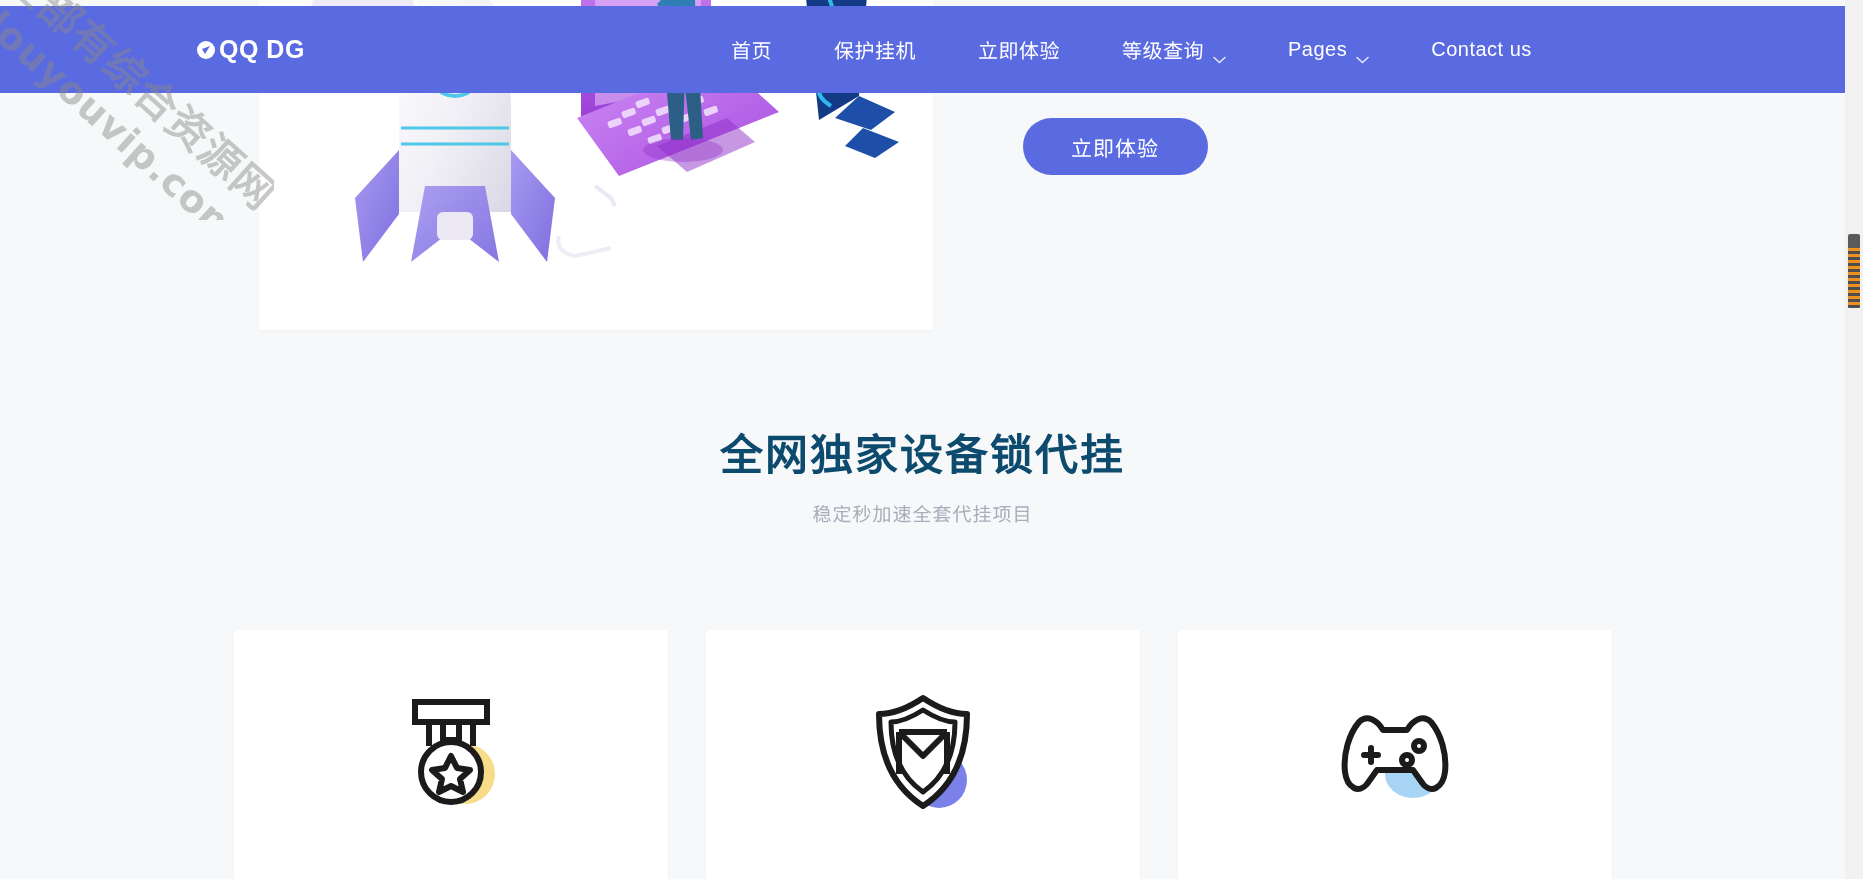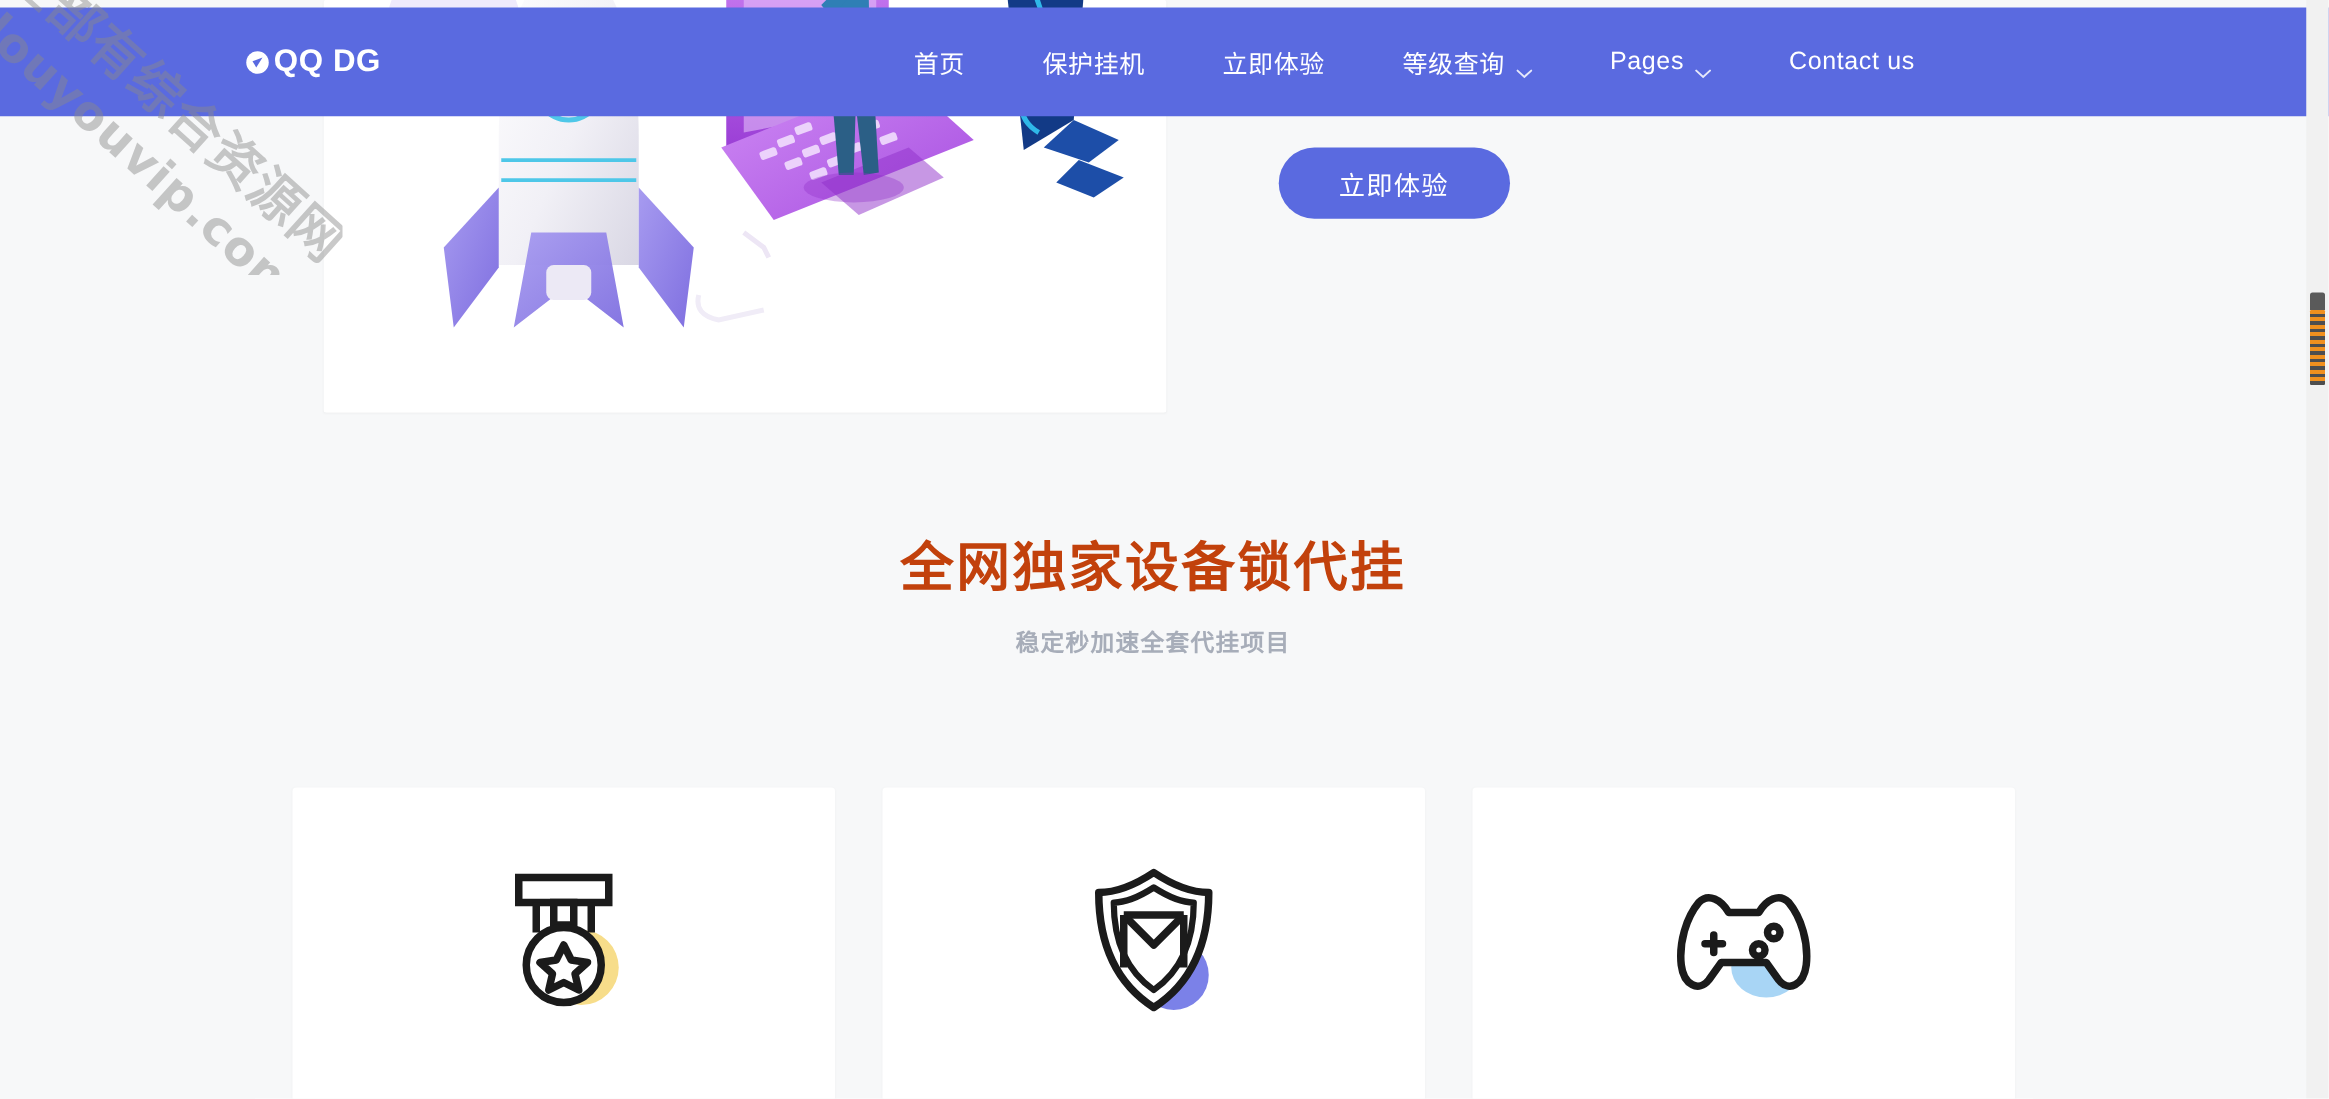--- a/index.html
+++ b/index.html
@@ -83,30 +83,29 @@
   
   .section {
     position:absolute;
     left:0; top:430px;
     width:1845px;
   }
   .section-head { text-align:center; }
   .section-title {
     font-size:43px;
     font-weight:bold;
-    color:#c2410c;
+    color:#0c4a6e;
     letter-spacing:2px;
     line-height:1.2;
   }
   .section-sub {
     margin-top:17px;
     font-size:19px;
     color:#a7adb9;
     letter-spacing:1px;
-    font-weight:bold;
   }
 
   .cards {
     position:absolute;
     left:0; top:200px;
     width:1845px;
     display:flex;
     justify-content:center;
     gap:38px;
   }

